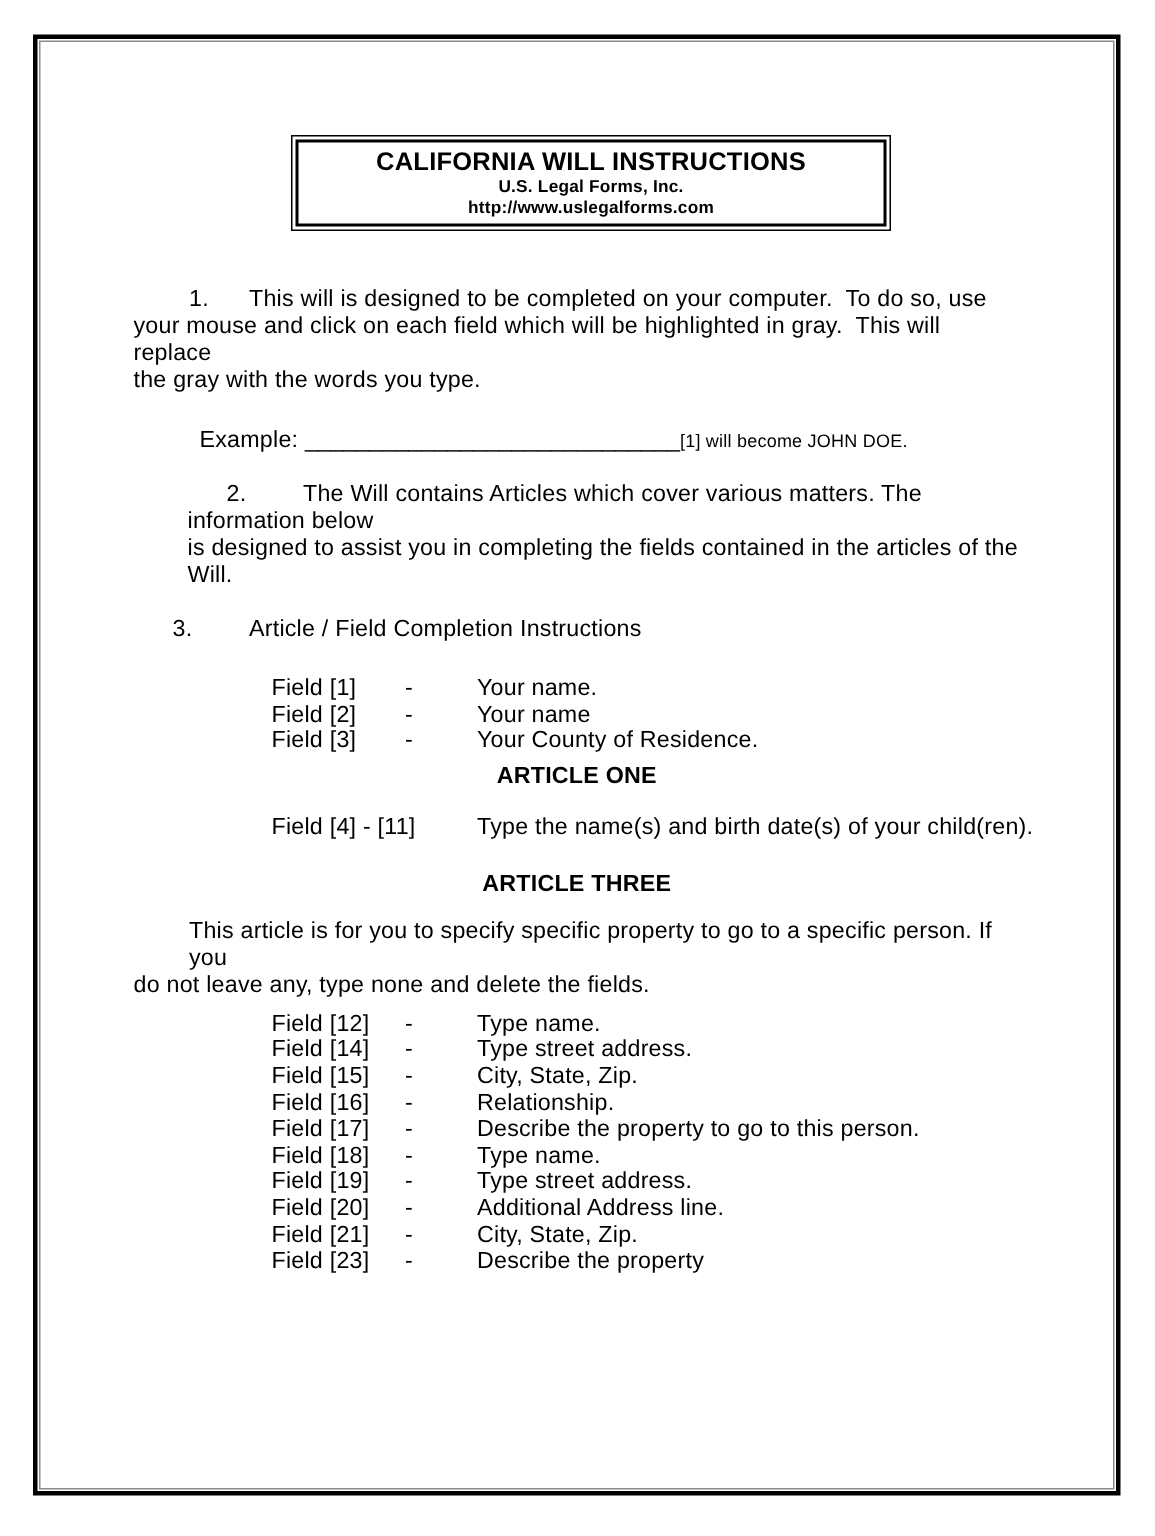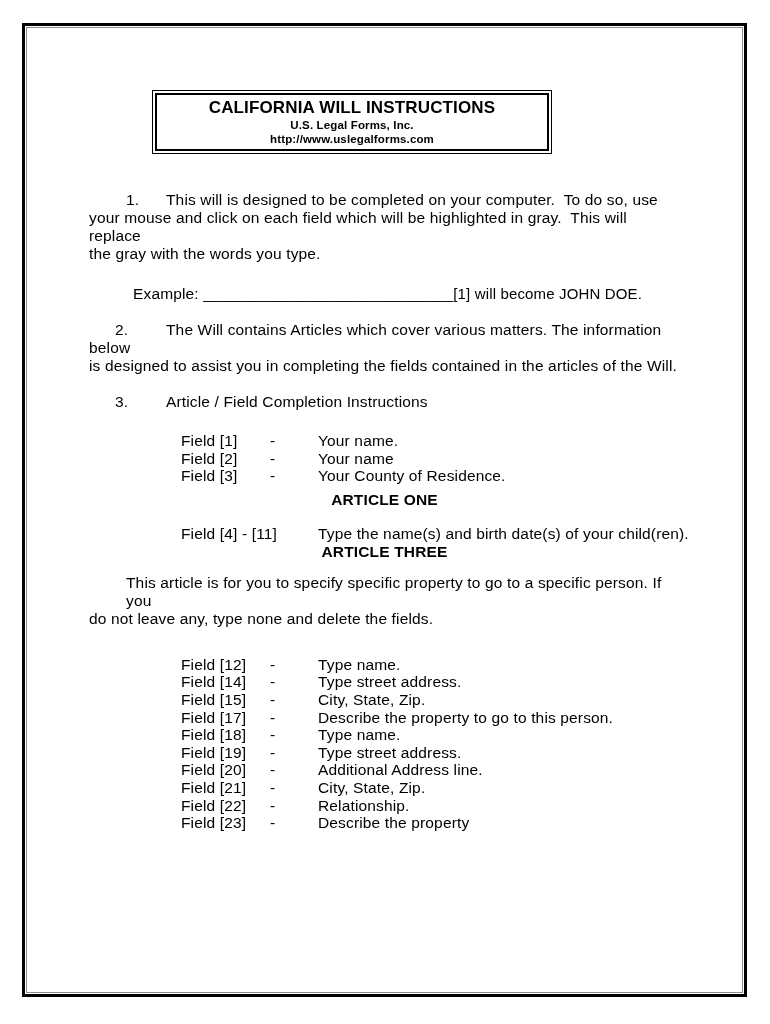--- a/index.html
+++ b/index.html
@@ -26,21 +26,21 @@
   .content {
     position: absolute;
     inset: 0;
     padding: 0 62px;
     font-size: 15.5px;
     line-height: 18px;
     letter-spacing: 0.15px;
   }
   
   .header-box {
-    margin: 62px 0 0 63px;
+    margin: 62px 0 0 105px;
     width: 400px;
     border: 1px solid #000000;
     padding: 2px;
     background: #ffffff;
   }
   .header-box-inner {
     border: 2px solid #000000;
     text-align: center;
     padding: 2px 2px 3px 2px;
   }
@@ -51,43 +51,43 @@
   }
   .hb-company { font-weight: bold; font-size: 11.5px; line-height: 13px; margin-top: 1px; }
   .hb-url     { font-weight: bold; font-size: 11.5px; line-height: 14px; }
 
   .para .pline { white-space: pre-wrap; }
   .num { display: inline-block; white-space: pre; }
   .p1 { margin-top: 37px; }
   .p1 .num { margin-left: 37px; width: 40px; }
   .p-example { margin-top: 22px; padding-left: 44px; white-space: pre; }
   .p-example .blank { letter-spacing: 0; }
-  .p-example .small { font-size: 15px; }
+  .p-example .small { font-size: 12px; }
   .p-hardcopy { margin-top: 16px; }
-  .p2 { margin-top: 18px; }
+  .p2 { margin-top: 18px; margin-left: 36px; }
   .p2 .num, .p3 .num { margin-left: 26px; width: 51px; }
   .p3 { margin-top: 18px; }
 
   .fields { margin-top: 21px; }
   .frow { line-height: 17.6px; white-space: pre; }
   .fl { display: inline-block; margin-left: 92px; width: 89px; }
   .fl.wide { width: 137px; }
   .fd { display: inline-block; width: 48px; }
 
   .article-heading {
     font-weight: bold;
     text-align: center;
     line-height: 18px;
   }
   .article-one { margin-top: 6px; }
   .frow-special { margin-top: 16px; line-height: 18px; white-space: pre; }
-  .article-three { }
+  .article-three { margin-top: 20px; }
   .p-a3 { margin-top: 13px; }
   .p-a3 .pline.first { padding-left: 37px; }
-  .fields-3 { margin-top: 28px; }
+  .fields-3 { margin-top: 8px; }
 </style>
 </head>
 <body>
 
 <div class="frame-outer">
   <div class="frame-inner">
     <div class="content">
 
       <div class="header-box">
         <div class="header-box-inner">
@@ -129,24 +129,24 @@
 
       <div class="para p-a3">
         <div class="pline first">This article is for you to specify specific property to go to a specific person. If you</div>
         <div class="pline">do not leave any, type none and delete the fields.</div>
       </div>
 
       <div class="fields fields-3">
         <div class="frow"><span class="fl">Field [12]</span><span class="fd">-</span><span>Type name.</span></div>
         <div class="frow"><span class="fl">Field [14]</span><span class="fd">-</span><span>Type street address.</span></div>
         <div class="frow"><span class="fl">Field [15]</span><span class="fd">-</span><span>City, State, Zip.</span></div>
+        <div class="frow"><span class="fl">Field [16]</span><span class="fd">-</span><span>Relationship.</span></div>
         <div class="frow"><span class="fl">Field [17]</span><span class="fd">-</span><span>Describe the property to go to this person.</span></div>
         <div class="frow"><span class="fl">Field [18]</span><span class="fd">-</span><span>Type name.</span></div>
         <div class="frow"><span class="fl">Field [19]</span><span class="fd">-</span><span>Type street address.</span></div>
         <div class="frow"><span class="fl">Field [20]</span><span class="fd">-</span><span>Additional Address line.</span></div>
         <div class="frow"><span class="fl">Field [21]</span><span class="fd">-</span><span>City, State, Zip.</span></div>
-        <div class="frow"><span class="fl">Field [22]</span><span class="fd">-</span><span>Relationship.</span></div>
         <div class="frow"><span class="fl">Field [23]</span><span class="fd">-</span><span>Describe the property</span></div>
       </div>
 
     </div>
   </div>
 </div>
 
 </body></html>

